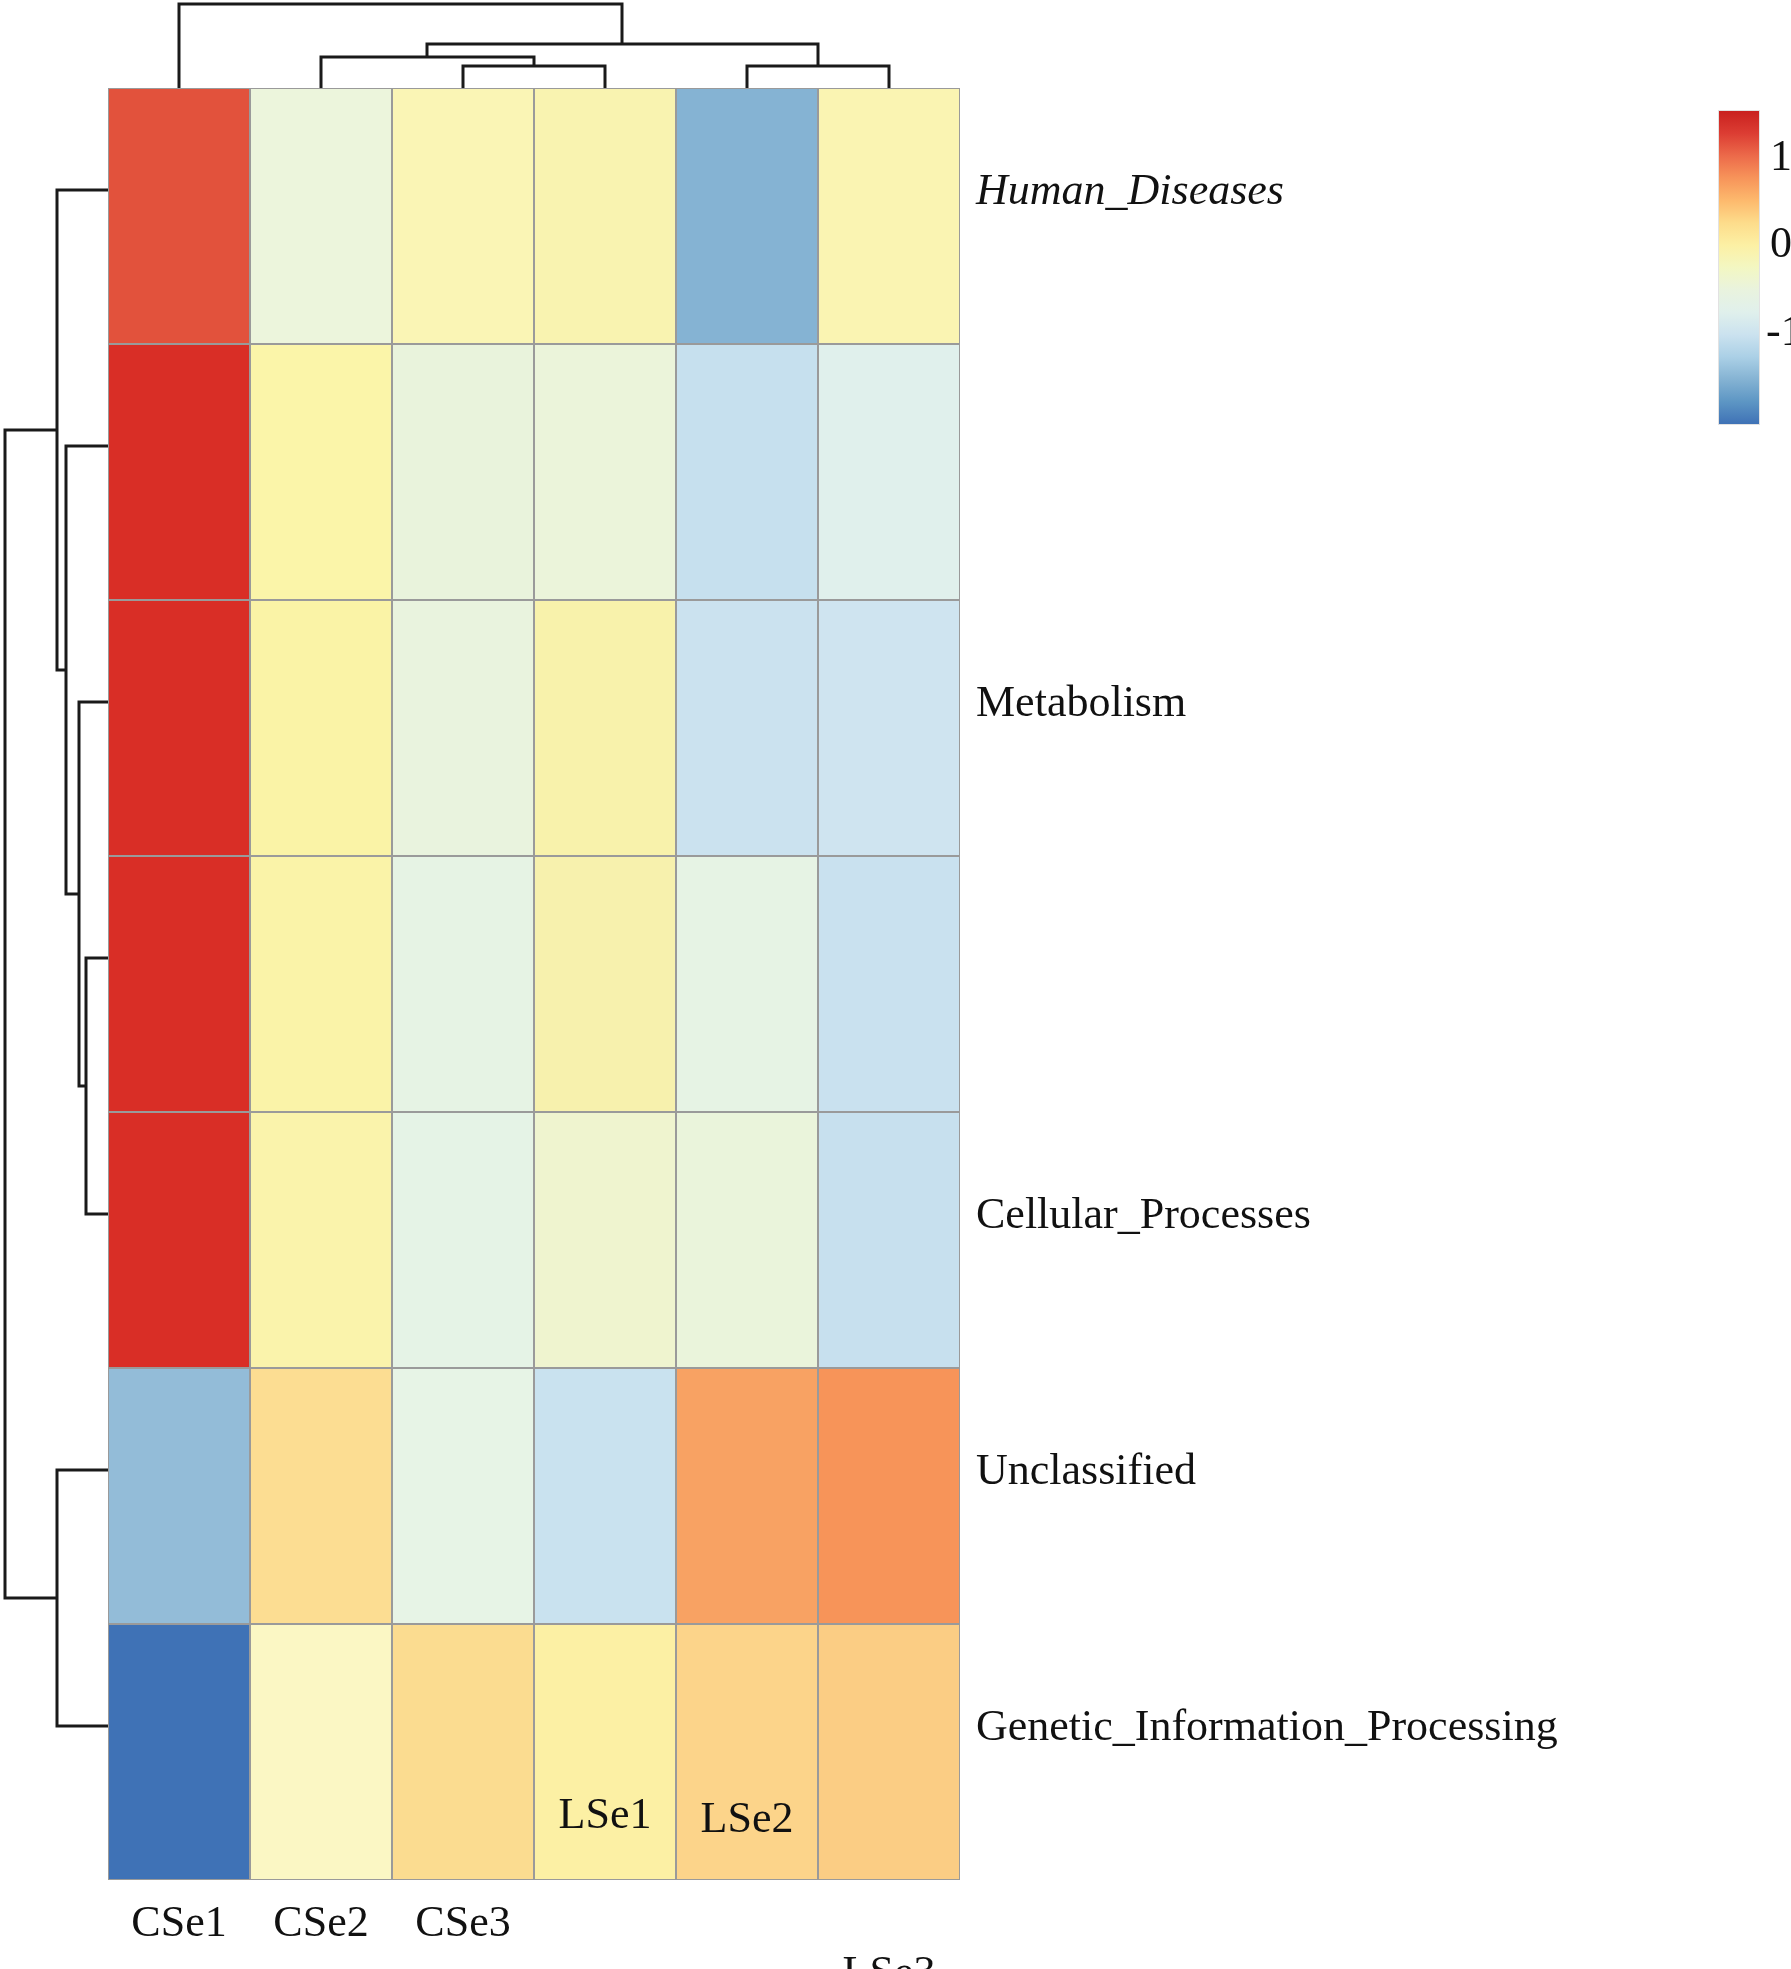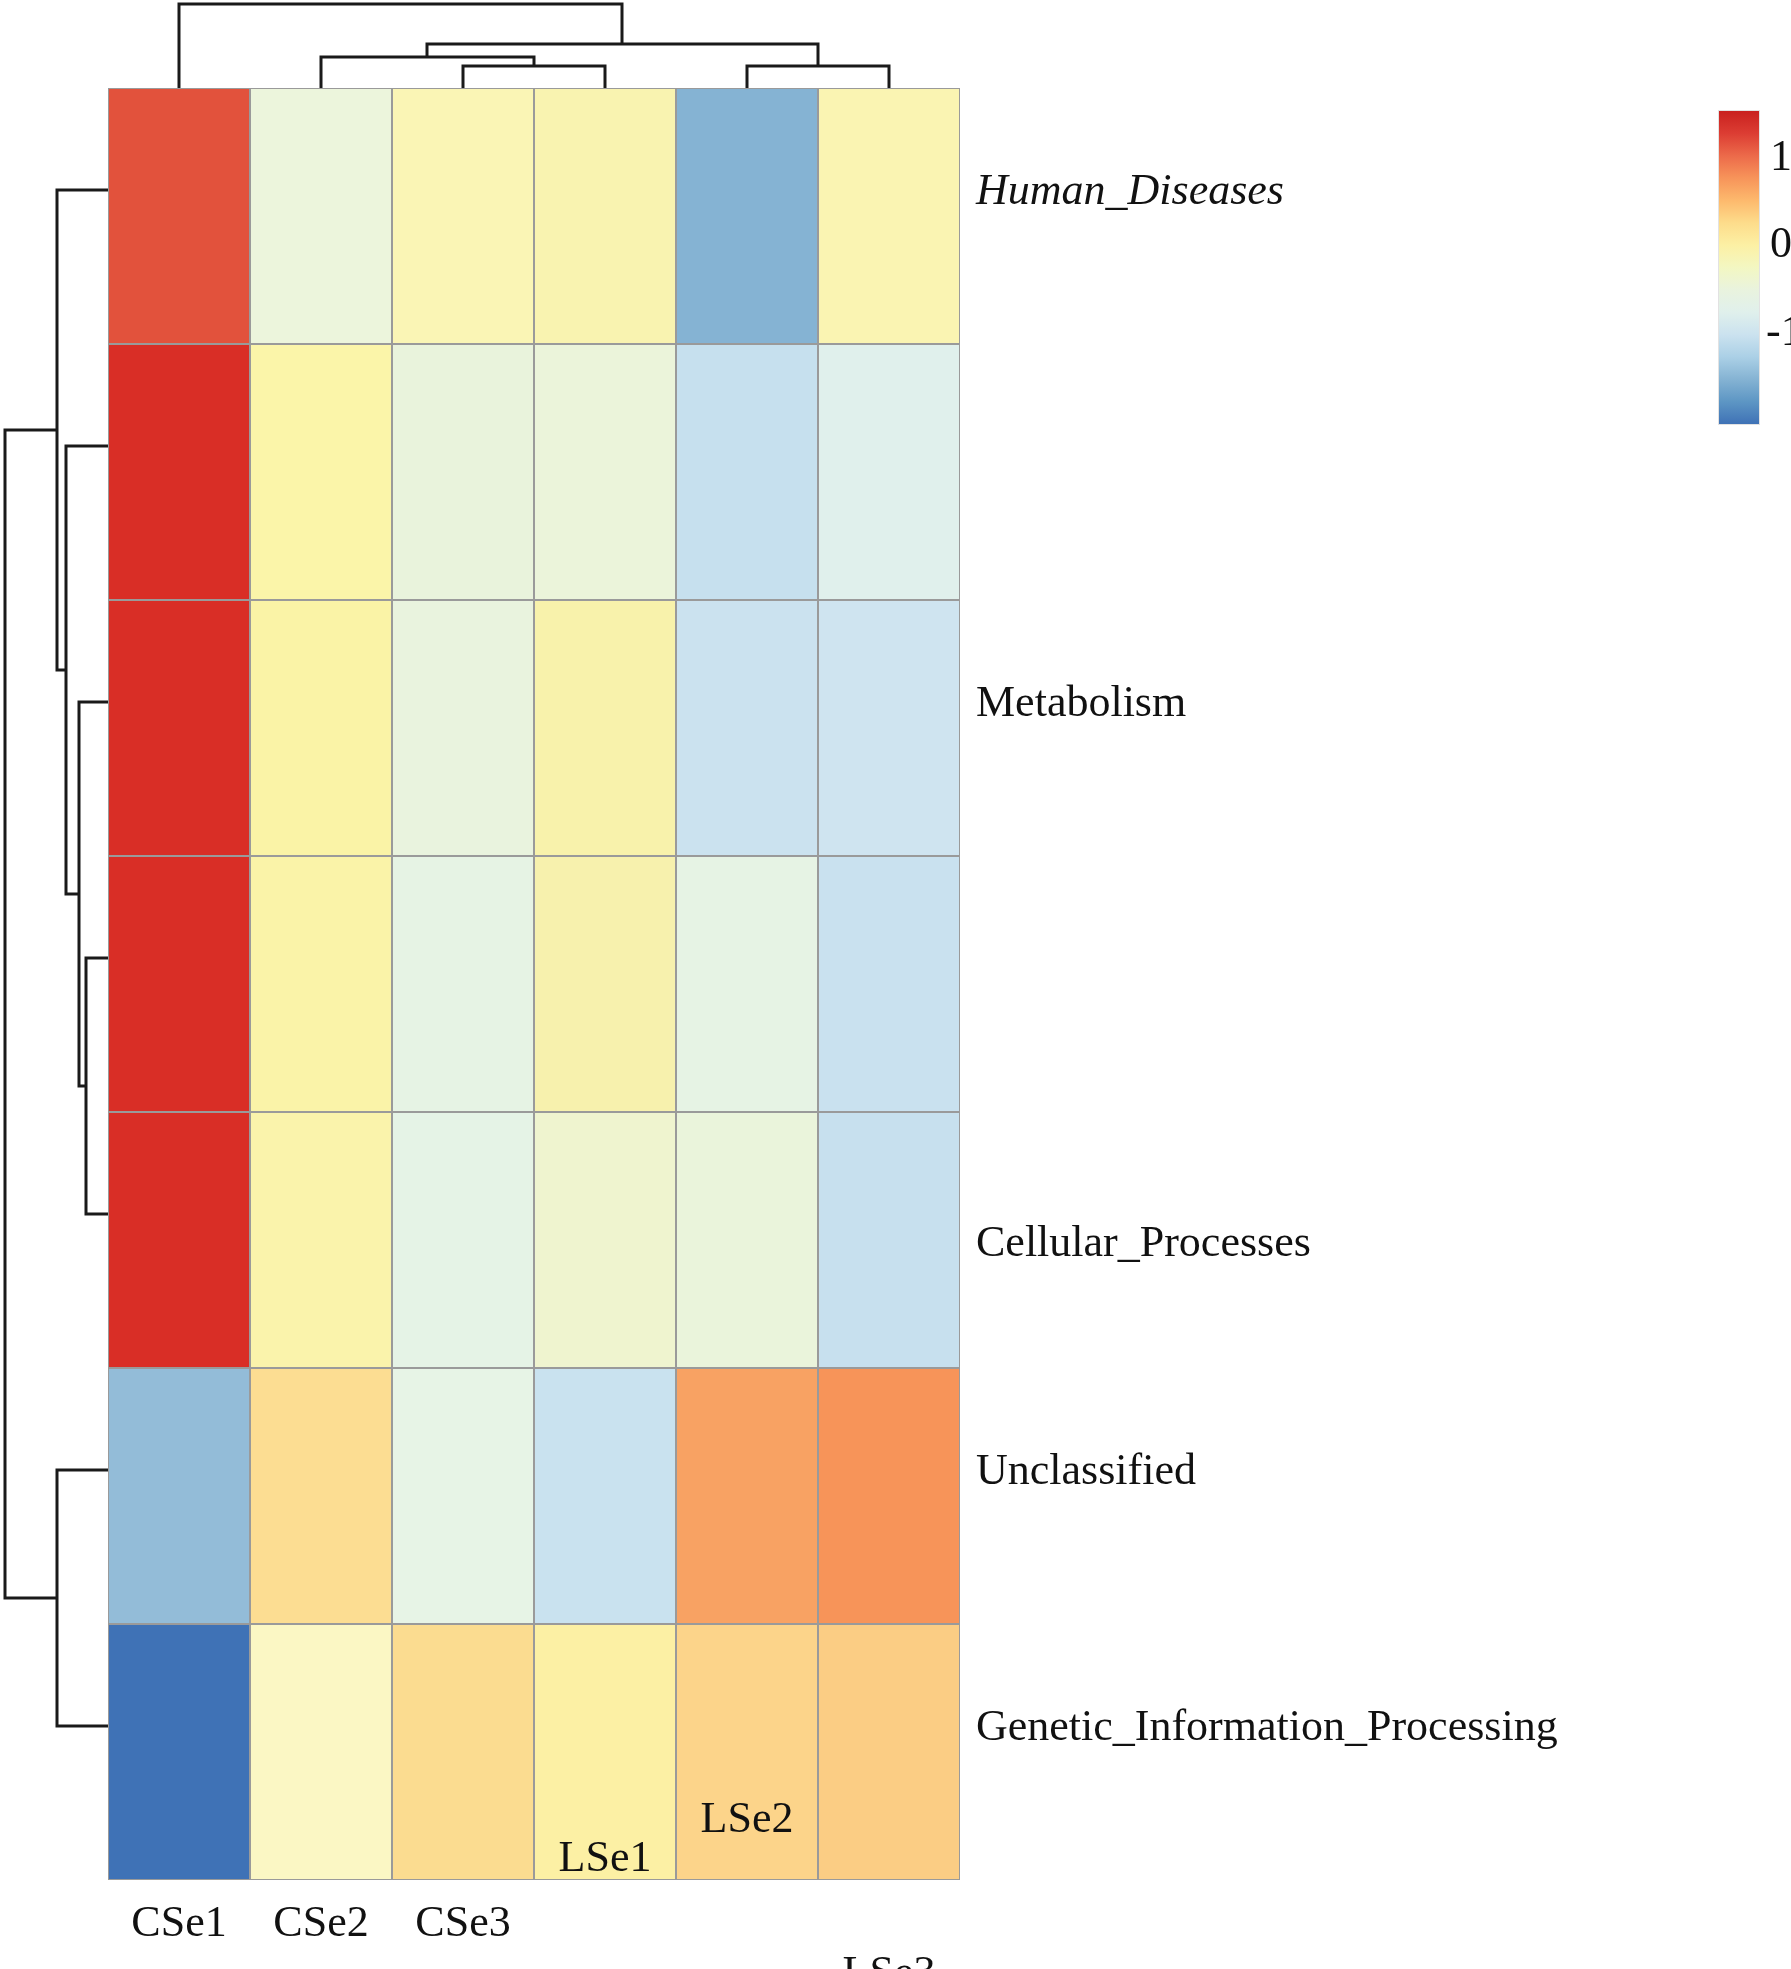--- a/index.html
+++ b/index.html
@@ -101,28 +101,28 @@
       <div class="cell" style="background: rgb(63, 114, 182);"></div>
       <div class="cell" style="background: rgb(251, 247, 196);"></div>
       <div class="cell" style="background: rgb(251, 220, 144);"></div>
       <div class="cell" style="background: rgb(252, 240, 164);"></div>
       <div class="cell" style="background: rgb(252, 212, 138);"></div>
       <div class="cell" style="background: rgb(251, 205, 132);"></div>
     </div>
 
   <div class="rowlab" style="left:976px;top:168px;font-style:italic;">Human_Diseases</div>
   <div class="rowlab" style="left:976px;top:680px;text-align:right;">Metabolism</div>
-  <div class="rowlab" style="left:976px;top:1192px;margin-top:28px;">Cellular_Processes</div>
+  <div class="rowlab" style="left:976px;top:1192px;">Cellular_Processes</div>
   <div class="rowlab" style="left:976px;top:1448px;">Unclassified</div>
   <div class="rowlab" style="left:976px;top:1704px;">Genetic_Information_Processing</div>
 
   <div class="collab" style="left:108px;top:1900px;width:142px;">CSe1</div>
   <div class="collab" style="left:250px;top:1900px;width:142px;">CSe2</div>
   <div class="collab" style="left:392px;top:1900px;width:142px;">CSe3</div>
-  <div class="collab" style="left:534px;top:1835px;width:142px;">LSe1</div>
+  <div class="collab" style="left:534px;top:1792px;width:142px;">LSe1</div>
   <div class="collab" style="left:676px;top:1796px;width:142px;">LSe2</div>
   <div class="collab" style="left:818px;top:1950px;width:142px;">LSe3</div>
 
   <div id="colorbar-wrap" style="left:1718px;top:110px;width:73px;height:320px;">
     <div id="colorbar" style="background: linear-gradient(rgb(201, 33, 31), rgb(220, 61, 51), rgb(236, 106, 74), rgb(247, 148, 90), rgb(253, 185, 109), rgb(253, 220, 139), rgb(252, 240, 164), rgb(243, 247, 194), rgb(233, 243, 222), rgb(224, 240, 236), rgb(203, 226, 239), rgb(171, 208, 230), rgb(133, 179, 211), rgb(93, 150, 196), rgb(63, 114, 182));"></div>
     <div class="cb-tick" style="left:52px;top:24px;">1</div>
     <div class="cb-tick" style="left:52px;top:111px;">0</div>
     <div class="cb-tick" style="left:48px;top:199px;">-1</div>
   </div>
 

